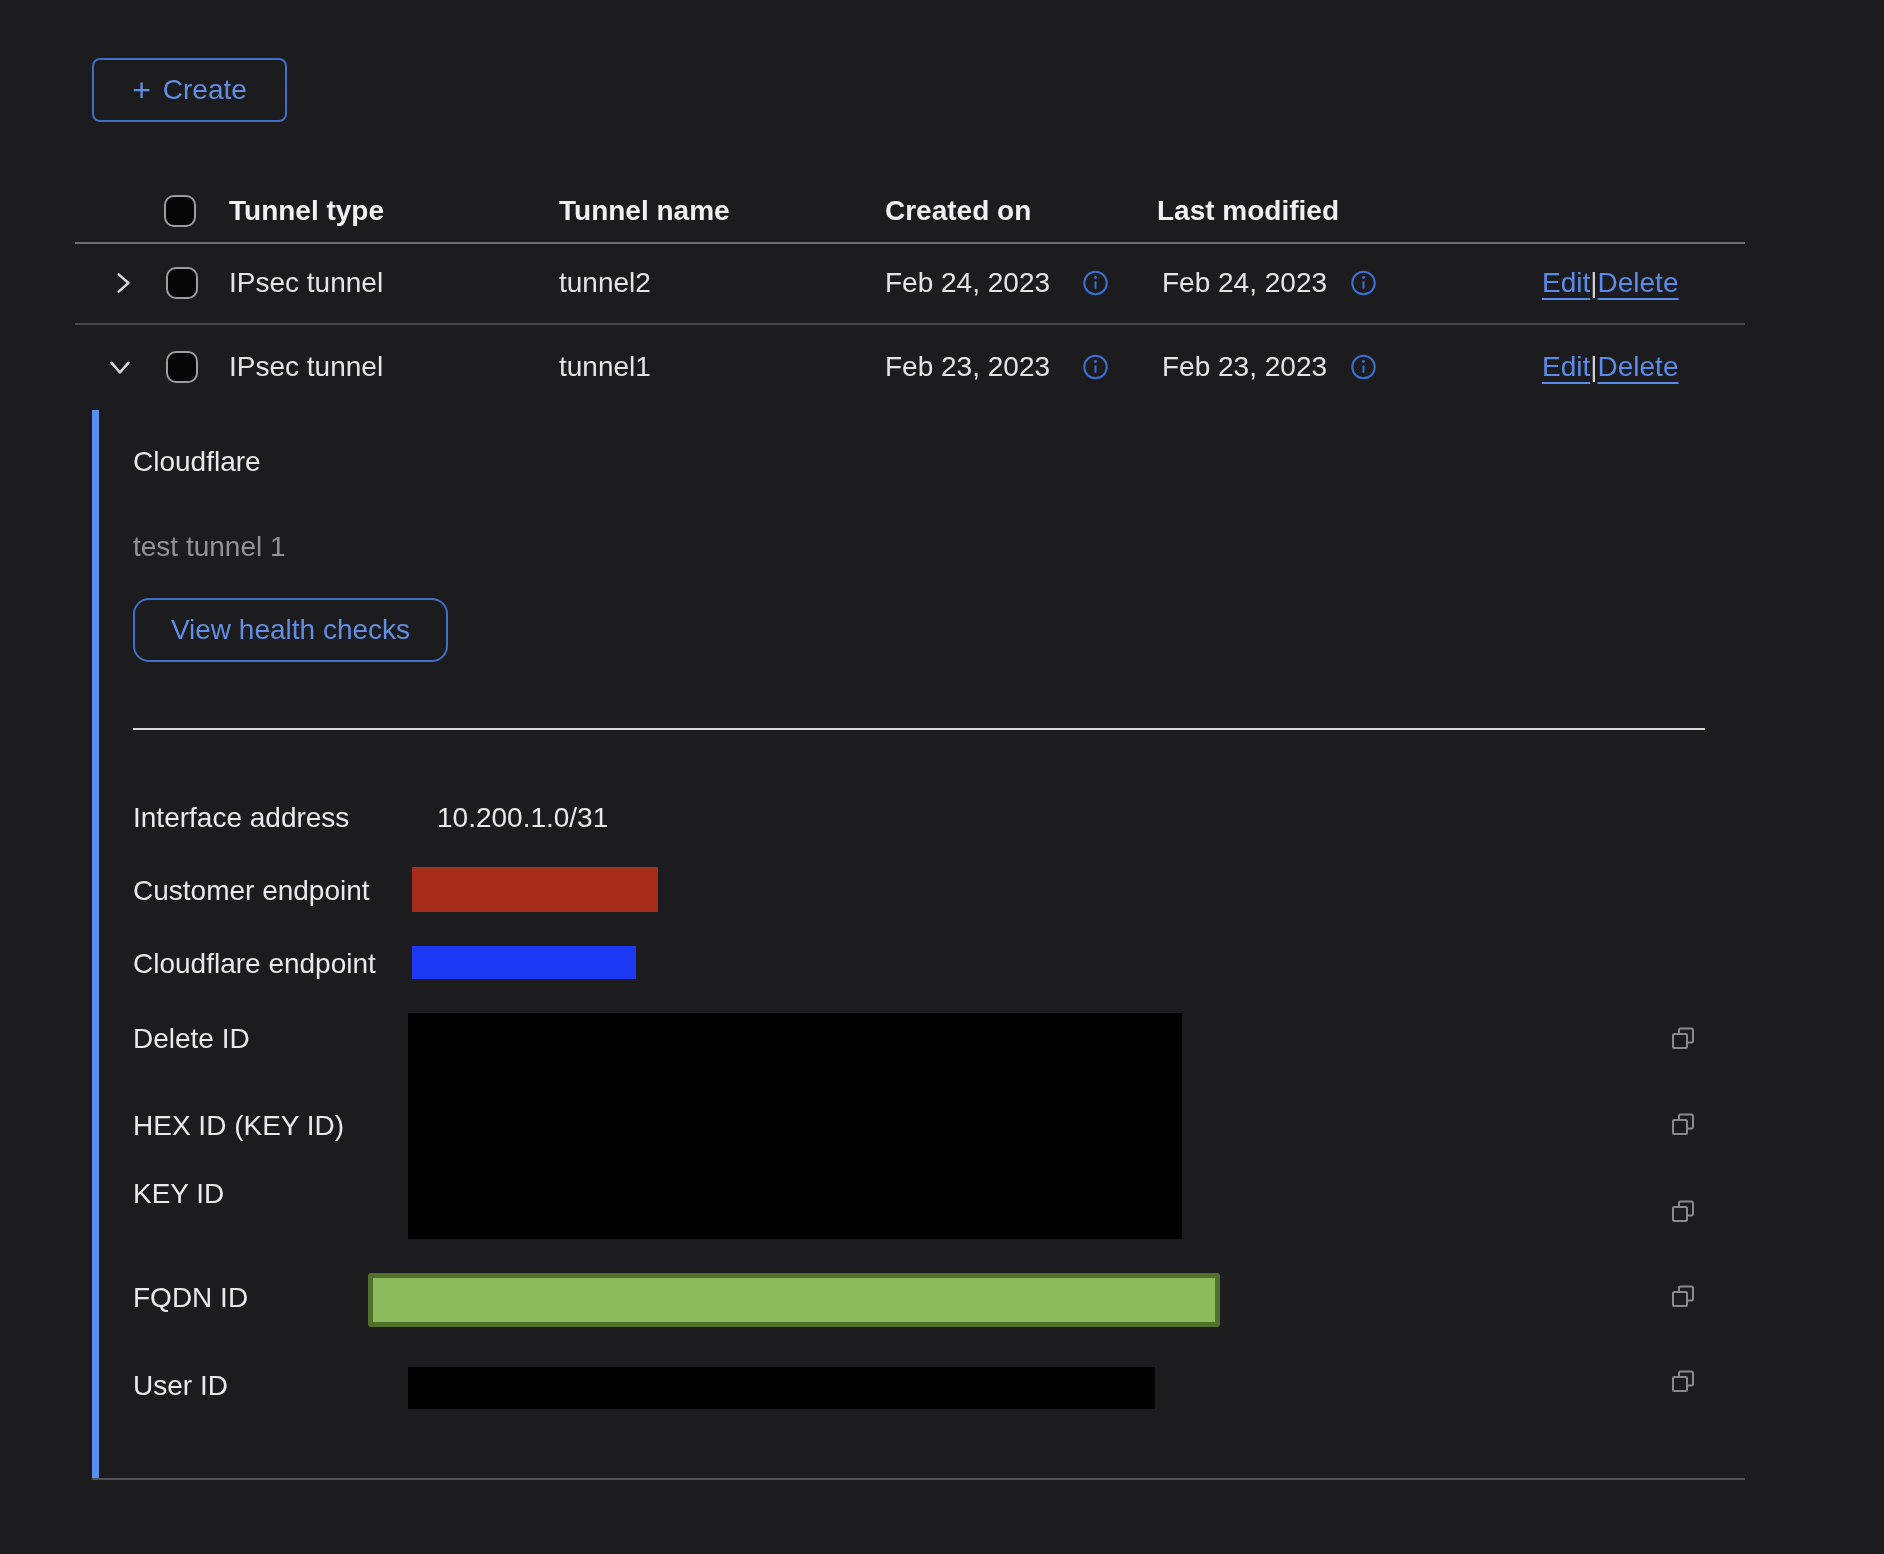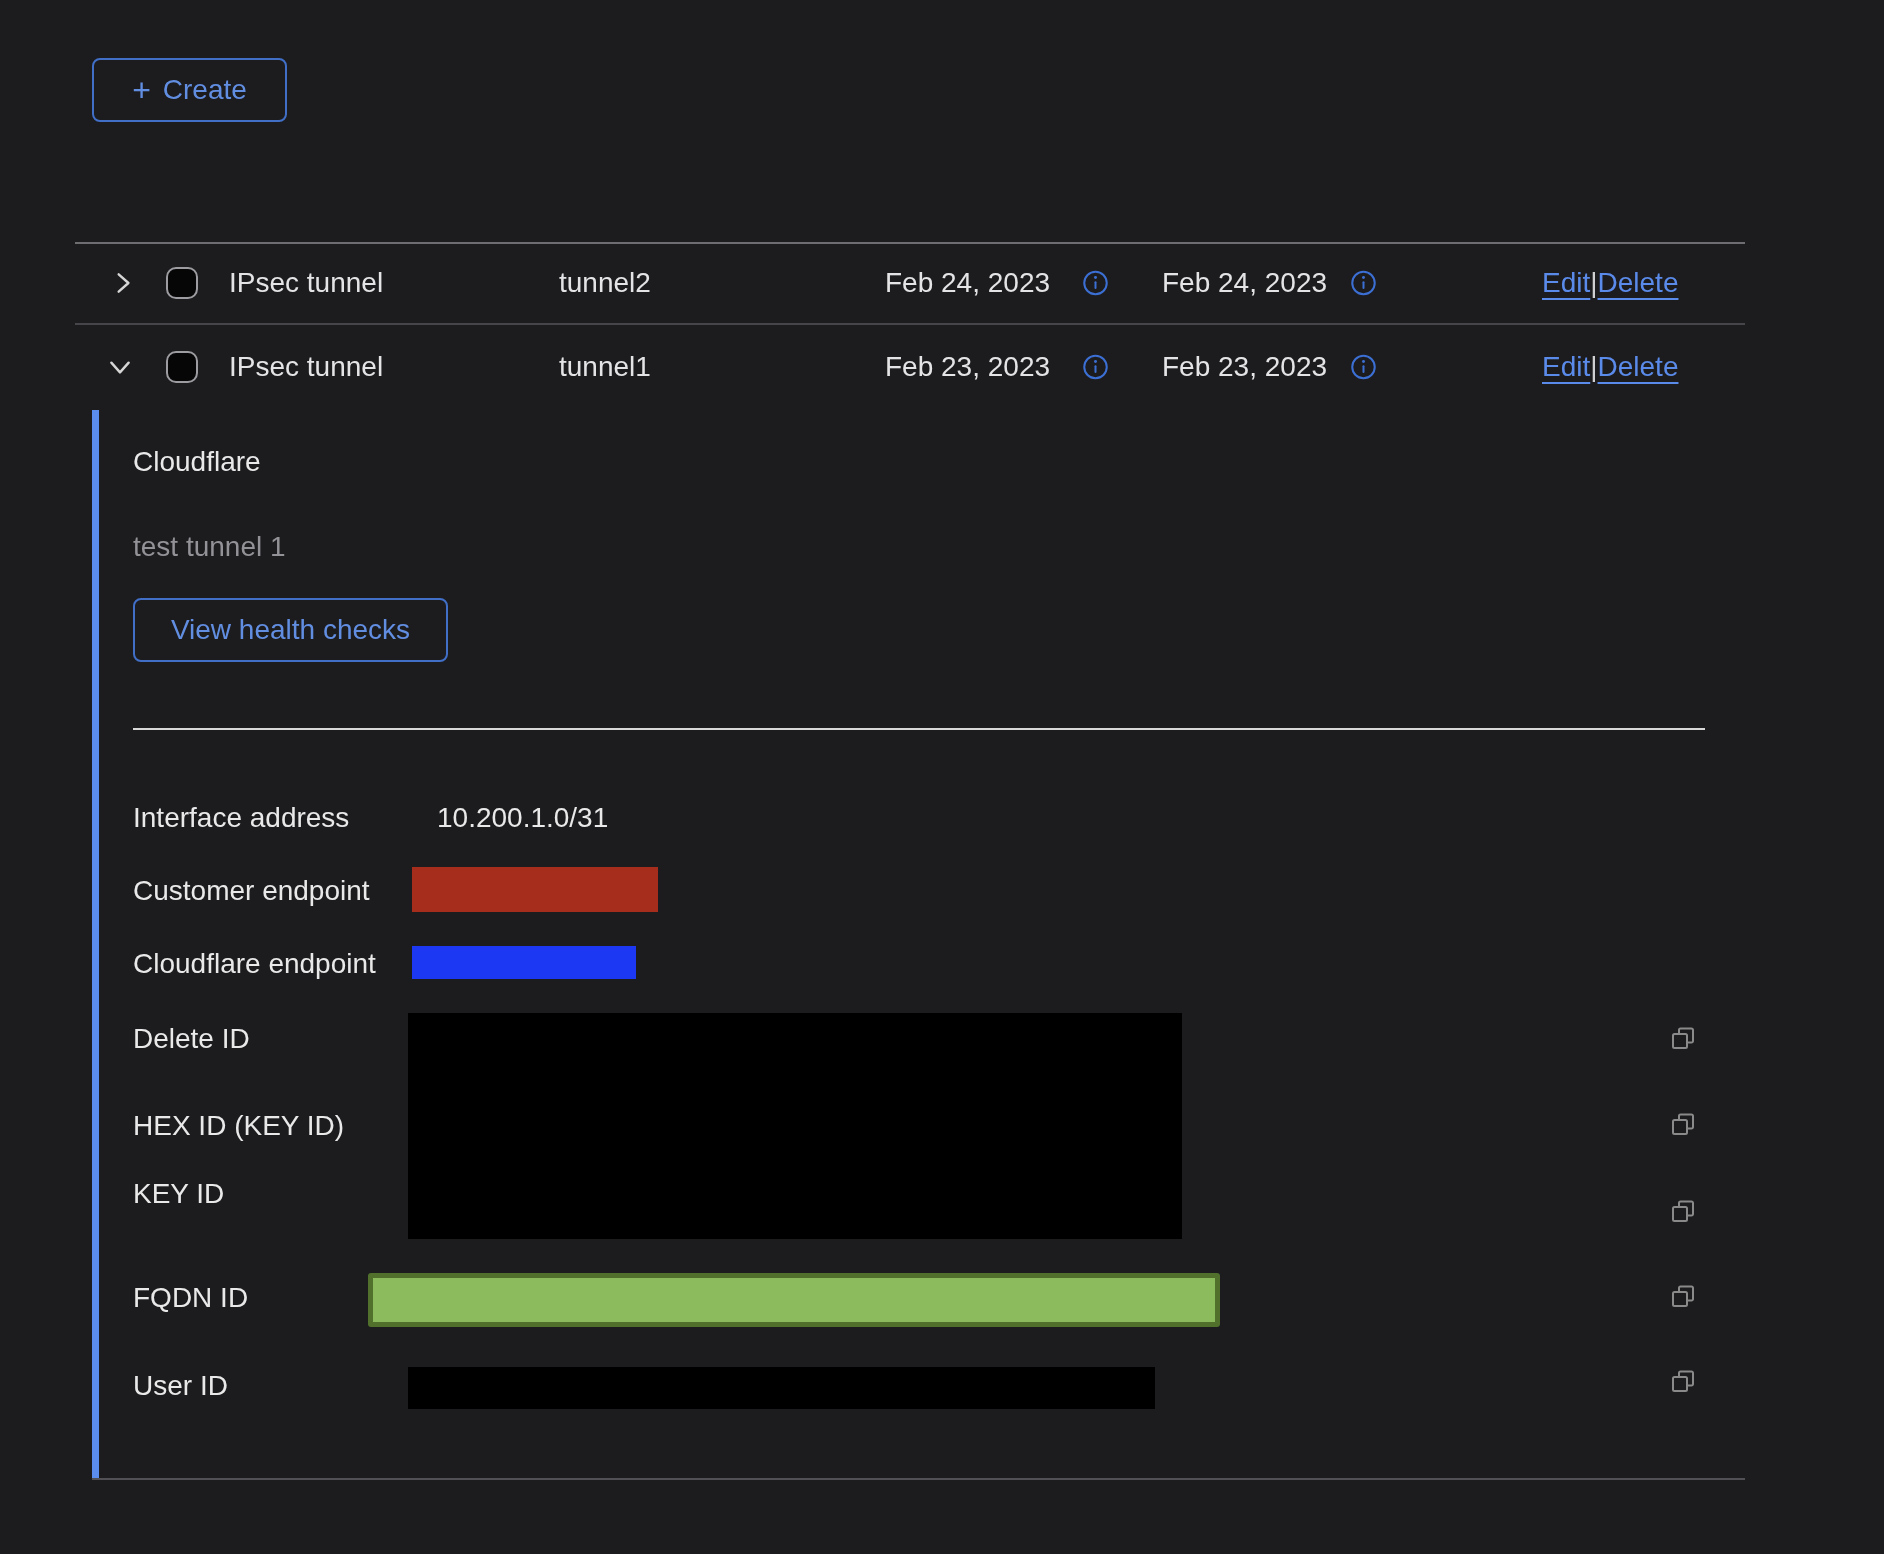--- a/index.html
+++ b/index.html
@@ -39,21 +39,21 @@
   .actions{display:flex;align-items:center;font-size:28px;}
   .actions a{color:#5b8bea;text-decoration:underline;text-underline-offset:6px;cursor:pointer;}
   .pipe{color:#d0d0d2;}
   
   .panel{position:absolute;left:0;top:410px;width:1884px;height:1069px;}
   .left-bar{position:absolute;left:92px;top:0;width:7px;height:1068px;background:#5b8def;}
   .p-label{position:absolute;font-size:28px;color:#e9e9ea;white-space:nowrap;}
   .p-muted{color:#929297;}
   .health-btn{
     position:absolute;left:133px;top:188px;width:315px;height:64px;
-    box-sizing:border-box;border:2px solid #416fc7;border-radius:8px;
+    box-sizing:border-box;border:2px solid #416fc7;border-radius:16px;
     background:transparent;color:#628ee2;font-size:28px;cursor:pointer;
     display:flex;align-items:center;justify-content:center;
     font-family:"Liberation Sans", sans-serif;
   }
   .light-divider{position:absolute;left:133px;top:318px;width:1572px;border-top:2px solid #d8d8d8;}
   .redact{position:absolute;}
   .r-red{left:412px;top:457px;width:246px;height:45px;}
   .r-blue{left:412px;top:536px;width:224px;height:33px;}
   .r-black-big{left:408px;top:603px;width:774px;height:226px;}
   .r-green{left:368px;top:863px;width:852px;height:54px;box-sizing:border-box;border:5px solid #50702c;border-radius:3px;}
@@ -63,20 +63,27 @@
 </head>
 <body>
 
 <div class="screen">
 
   <button class="create-btn">
     <span class="plus-glyph">+</span>
     <span>Create</span>
   </button>
 
+  <div class="thead">
+    <span class="checkbox vcenter" style="left:164px"></span>
+    <span class="hcell vcenter" style="left:229px">Tunnel type</span>
+    <span class="hcell vcenter" style="left:559px">Tunnel name</span>
+    <span class="hcell vcenter" style="left:885px">Created on</span>
+    <span class="hcell vcenter" style="left:1157px">Last modified</span>
+  </div>
   <div class="divider div-header"></div>
 
   <div class="trow" style="top:242px;height:81px">
     <span class="chev vcenter" style="left:110px">
       <svg width="26" height="26" viewBox="0 0 24 24" fill="none" stroke="#d6d6d6" stroke-width="2.2" stroke-linecap="round" stroke-linejoin="round">
           <polyline points="8,4 17,12 8,20"></polyline>
         </svg>
     </span>
     <span class="checkbox vcenter" style="left:166px"></span>
     <span class="cell vcenter" style="left:229px">IPsec tunnel</span>

